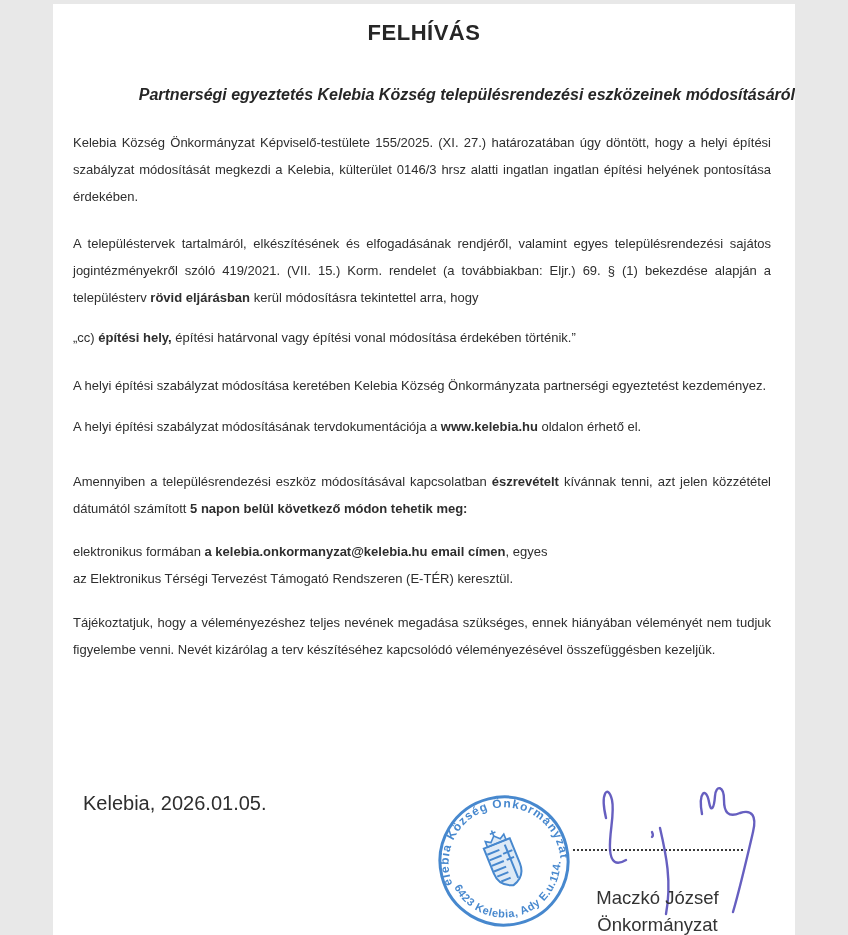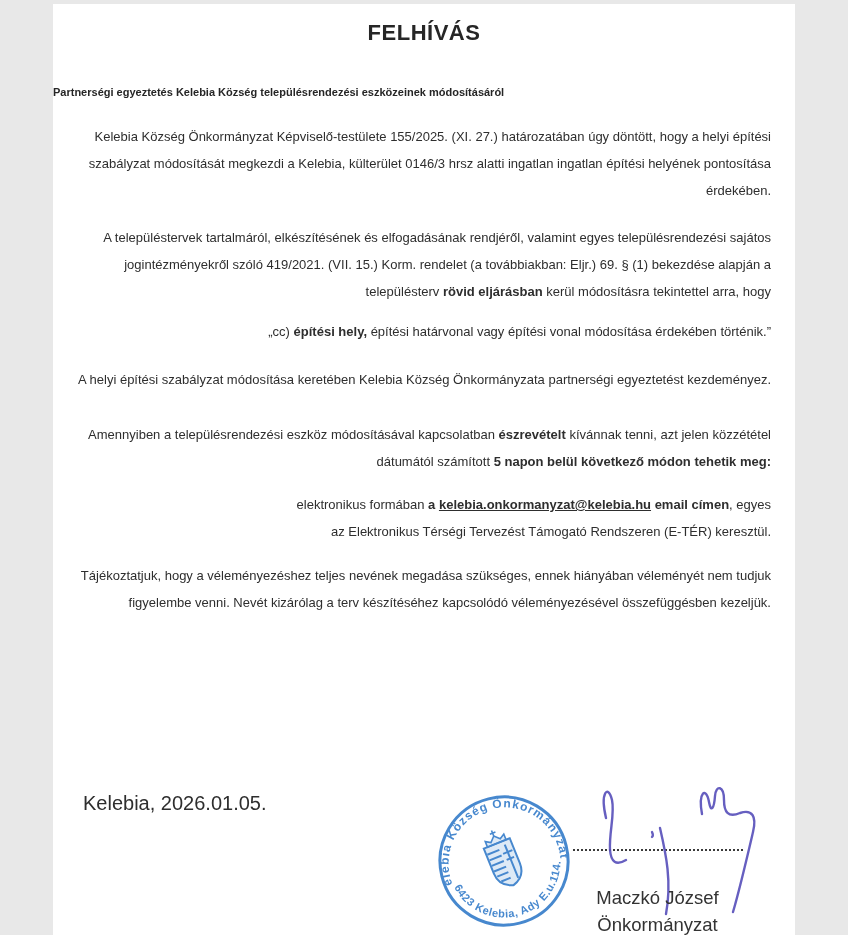--- a/index.html
+++ b/index.html
@@ -17,34 +17,35 @@
   .doc-title {
     margin: 16px 0 0 0;
     text-align: center;
     font-size: 22px;
     font-weight: 700;
     letter-spacing: 0.5px;
     color: #262626;
   }
   .doc-subtitle {
     margin: 40px 0 0 0;
-    text-align: left;
-    font-size: 11px;
+    text-align: right;
+    font-size: 16px;
     font-weight: 700;
     color: #262626;
+    font-style: italic;
   }
   .content {
     padding: 0 24px 0 20px;
     font-size: 13px;
     line-height: 27px;
   }
-  .content p { margin: 0; text-align: right; }
+  .content p { margin: 0; }
   .justify { text-align: justify; }
   .b { font-weight: 700; }
-  .u { text-decoration: underline; }
+  .u { }
   #p0 { margin-top: 25px; }
   #p1 { margin-top: 20px; }
   #p2 { margin-top: 13px; }
   #p3 { margin-top: 21px; }
   #p4 { margin-top: 14px; }
   #p5 { margin-top: 28px; }
   #p6 { margin-top: 16px; }
   #p7 { margin-top: 17px; }
   .date-line {
     position: absolute;
@@ -107,20 +108,21 @@
   <div class="content">
 
     <p id="p0" class="justify"><span>Kelebia Község Önkormányzat Képviselő-testülete 155/2025. (XI. 27.) határozatában úgy döntött, hogy a helyi építési szabályzat módosítását megkezdi a Kelebia, külterület 0146/3 hrsz alatti ingatlan ingatlan építési helyének pontosítása érdekében.</span></p>
 
     <p id="p1" class="justify"><span>A településtervek tartalmáról, elkészítésének és elfogadásának rendjéről, valamint egyes településrendezési sajátos jogintézményekről szóló 419/2021. (VII. 15.) Korm. rendelet (a továbbiakban: Eljr.) 69. § (1) bekezdése alapján a településterv </span><span class="b">rövid eljárásban</span><span> kerül módosításra tekintettel arra, hogy</span></p>
 
     <p id="p2"><span>„cc) </span><span class="b">építési hely,</span><span> építési határvonal vagy építési vonal módosítása érdekében történik.”</span></p>
 
     <p id="p3" class="justify"><span>A helyi építési szabályzat módosítása keretében Kelebia Község Önkormányzata partnerségi egyeztetést kezdeményez.</span></p>
 
+    <p id="p4"><span>A helyi építési szabályzat módosításának tervdokumentációja a </span><span class="b">www.kelebia.hu</span><span> oldalon érhető el.</span></p>
 
     <p id="p5" class="justify"><span>Amennyiben a településrendezési eszköz módosításával kapcsolatban </span><span class="b">észrevételt</span><span> kívánnak tenni, azt jelen közzététel dátumától számított </span><span class="b">5 napon belül következő módon tehetik meg:</span></p>
 
     <p id="p6"><span>elektronikus formában </span><span class="b">a </span><span class="b u">kelebia.onkormanyzat@kelebia.hu</span><span class="b"> email címen</span><span>, egyes</span><br><span>az Elektronikus Térségi Tervezést Támogató Rendszeren (E-TÉR) keresztül.</span></p>
 
     <p id="p7" class="justify"><span>Tájékoztatjuk, hogy a véleményezéshez teljes nevének megadása szükséges, ennek hiányában véleményét nem tudjuk figyelembe venni. Nevét kizárólag a terv készítéséhez kapcsolódó véleményezésével összefüggésben kezeljük.</span></p>
 
   </div>
 
   <div class="date-line">Kelebia, 2026.01.05.</div>

